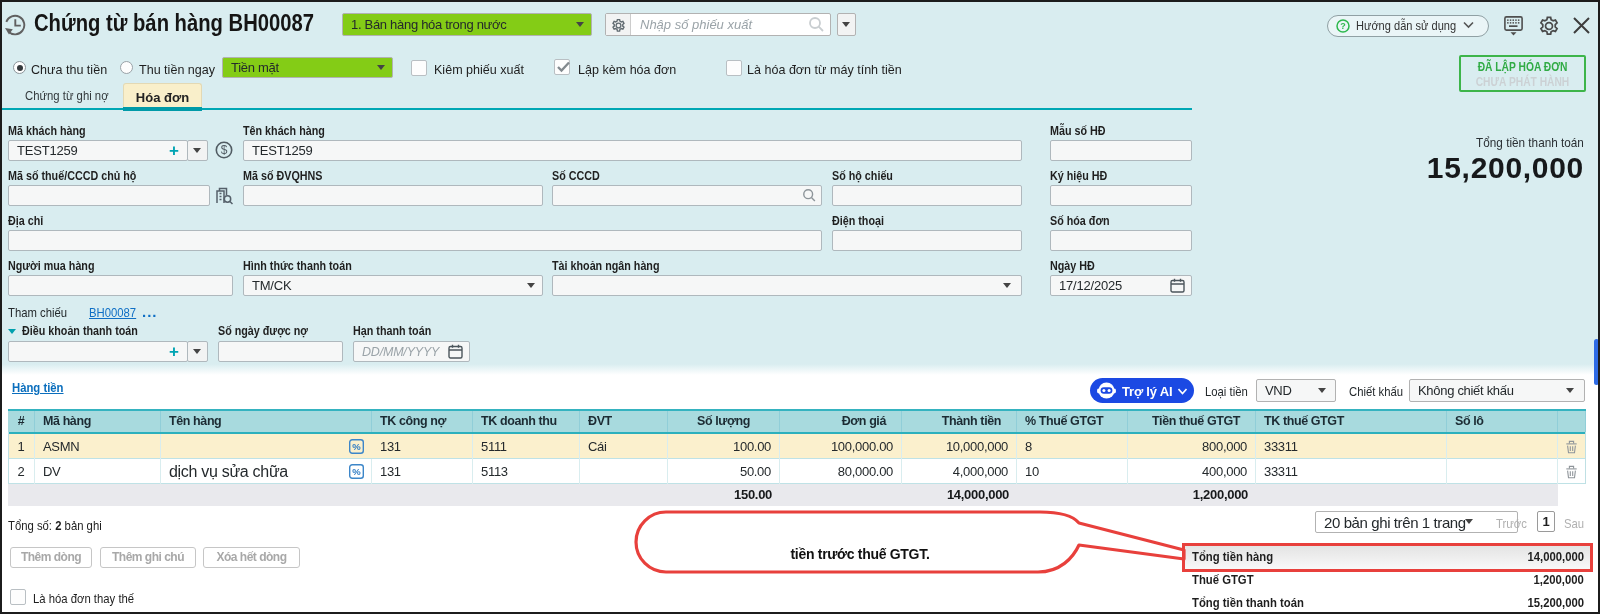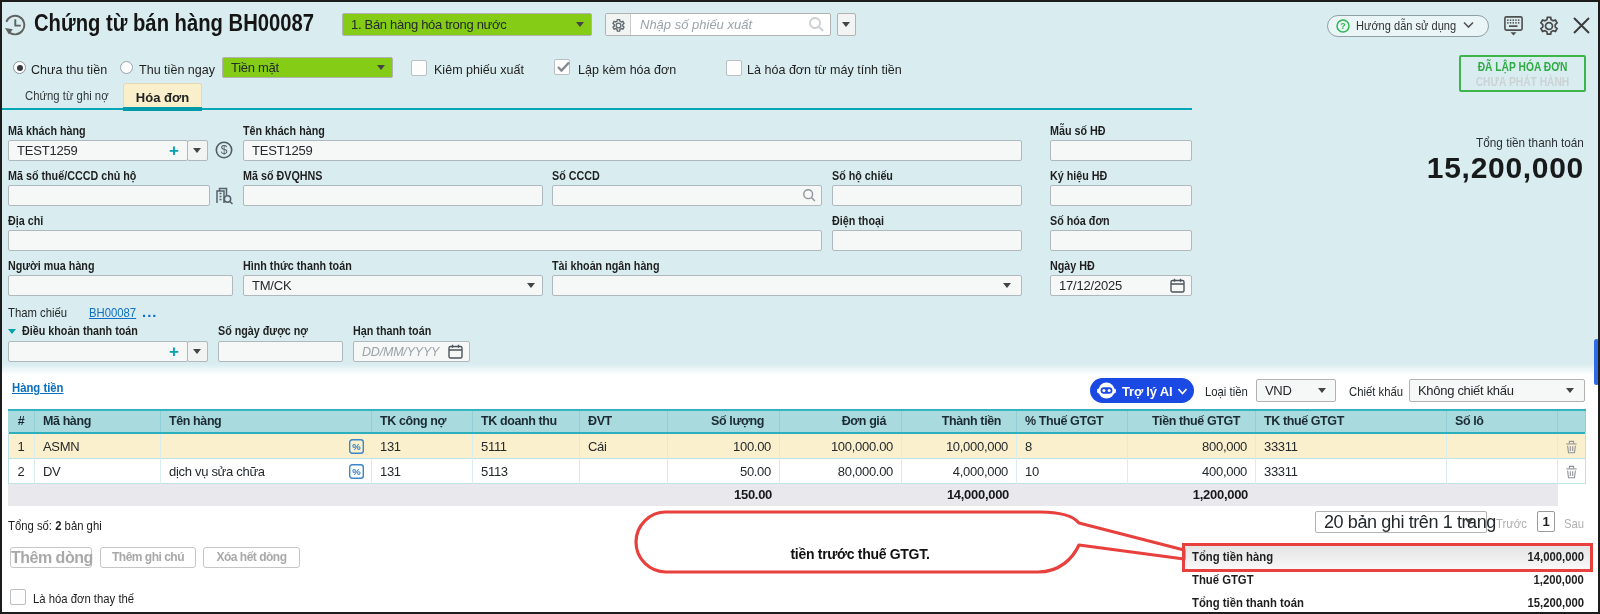--- a/index.html
+++ b/index.html
@@ -212,21 +212,21 @@
 <div class="t" style="left:1594px;top:339px;width:5px;height:46px;background:#2e6be5;border-radius:2.5px"></div>
 
 <div class="t" style="left:8px;top:409px;width:1578px;height:2px;background:#35b3c0"></div>
 <div class="t" style="left:8px;top:411px;width:1578px;height:21px;background:#a8dade"></div>
 <div class="t" style="left:8px;top:411px;width:27px;height:21px;border-right:1px solid #90ced8;font-size:12.5px;font-weight:bold;color:#1c2b33;line-height:21px;letter-spacing:-0.4px;text-align:center;padding:0 8px;box-sizing:border-box">#</div>
 <div class="t" style="left:35px;top:411px;width:126px;height:21px;border-right:1px solid #90ced8;font-size:12.5px;font-weight:bold;color:#1c2b33;line-height:21px;letter-spacing:-0.4px;text-align:left;padding:0 8px;box-sizing:border-box">Mã hàng</div>
 <div class="t" style="left:161px;top:411px;width:211px;height:21px;border-right:1px solid #90ced8;font-size:12.5px;font-weight:bold;color:#1c2b33;line-height:21px;letter-spacing:-0.4px;text-align:left;padding:0 8px;box-sizing:border-box">Tên hàng</div>
 <div class="t" style="left:372px;top:411px;width:101px;height:21px;border-right:1px solid #90ced8;font-size:12.5px;font-weight:bold;color:#1c2b33;line-height:21px;letter-spacing:-0.4px;text-align:left;padding:0 8px;box-sizing:border-box">TK công nợ</div>
 <div class="t" style="left:473px;top:411px;width:107px;height:21px;border-right:1px solid #90ced8;font-size:12.5px;font-weight:bold;color:#1c2b33;line-height:21px;letter-spacing:-0.4px;text-align:left;padding:0 8px;box-sizing:border-box">TK doanh thu</div>
 <div class="t" style="left:580px;top:411px;width:88px;height:21px;border-right:1px solid #90ced8;font-size:12.5px;font-weight:bold;color:#1c2b33;line-height:21px;letter-spacing:-0.4px;text-align:left;padding:0 8px;box-sizing:border-box">ĐVT</div>
-<div class="t" style="left:668px;top:411px;width:112px;height:21px;border-right:1px solid #90ced8;font-size:12.5px;font-weight:bold;color:#1c2b33;line-height:21px;letter-spacing:-0.4px;text-align:right;padding:0 15px;box-sizing:border-box">Số lượng</div>
+<div class="t" style="left:668px;top:411px;width:112px;height:21px;border-right:1px solid #90ced8;font-size:12.5px;font-weight:bold;color:#1c2b33;line-height:21px;letter-spacing:-0.4px;text-align:center;padding:0 15px;box-sizing:border-box">Số lượng</div>
 <div class="t" style="left:780px;top:411px;width:122px;height:21px;border-right:1px solid #90ced8;font-size:12.5px;font-weight:bold;color:#1c2b33;line-height:21px;letter-spacing:-0.4px;text-align:right;padding:0 15px;box-sizing:border-box">Đơn giá</div>
 <div class="t" style="left:902px;top:411px;width:115px;height:21px;border-right:1px solid #90ced8;font-size:12.5px;font-weight:bold;color:#1c2b33;line-height:21px;letter-spacing:-0.4px;text-align:right;padding:0 15px;box-sizing:border-box">Thành tiền</div>
 <div class="t" style="left:1017px;top:411px;width:111px;height:21px;border-right:1px solid #90ced8;font-size:12.5px;font-weight:bold;color:#1c2b33;line-height:21px;letter-spacing:-0.4px;text-align:left;padding:0 8px;box-sizing:border-box">% Thuế GTGT</div>
 <div class="t" style="left:1128px;top:411px;width:128px;height:21px;border-right:1px solid #90ced8;font-size:12.5px;font-weight:bold;color:#1c2b33;line-height:21px;letter-spacing:-0.4px;text-align:right;padding:0 15px;box-sizing:border-box">Tiền thuế GTGT</div>
 <div class="t" style="left:1256px;top:411px;width:191px;height:21px;border-right:1px solid #90ced8;font-size:12.5px;font-weight:bold;color:#1c2b33;line-height:21px;letter-spacing:-0.4px;text-align:left;padding:0 8px;box-sizing:border-box">TK thuế GTGT</div>
 <div class="t" style="left:1447px;top:411px;width:111px;height:21px;border-right:1px solid #90ced8;font-size:12.5px;font-weight:bold;color:#1c2b33;line-height:21px;letter-spacing:-0.4px;text-align:left;padding:0 8px;box-sizing:border-box">Số lô</div>
 <div class="t" style="left:1558px;top:411px;width:28px;height:21px;border-right:1px solid #90ced8;font-size:12.5px;font-weight:bold;color:#1c2b33;line-height:21px;letter-spacing:-0.4px;text-align:left;padding:0 8px;box-sizing:border-box"></div>
 <div class="t" style="left:8px;top:432px;width:1578px;height:2px;background:#2cb0bd"></div>
 <div class="t" style="left:8px;top:434px;width:1578px;height:25px;background:#fbf0cd;border-bottom:1px solid #bfe2e6"></div>
 <div class="t" style="left:8px;top:434px;width:27px;height:25px;border-right:1px solid #d9edef;font-size:13px;color:#24292c;line-height:25px;letter-spacing:-0.3px;text-align:center;padding:0 8px;box-sizing:border-box">1</div>
@@ -249,21 +249,21 @@
         <path d="M5.3 6.3 V11 M7.7 6.3 V11"></path>
       </g>
     </svg>
 <svg class="ic" style="left:349px;top:439px" width="15" height="15" viewBox="0 0 15 15">
       <rect x="0.7" y="0.7" width="13.6" height="13.6" rx="2.5" fill="none" stroke="#3c86c9" stroke-width="1.4"></rect>
       <text x="7.5" y="11" font-size="9.5" font-weight="bold" fill="#2f7cc4" text-anchor="middle" font-family="Liberation Sans">%</text>
     </svg>
 <div class="t" style="left:8px;top:459px;width:1578px;height:25px;background:#ffffff;border-bottom:1px solid #bfe2e6"></div>
 <div class="t" style="left:8px;top:459px;width:27px;height:25px;border-right:1px solid #d9edef;font-size:13px;color:#24292c;line-height:25px;letter-spacing:-0.3px;text-align:center;padding:0 8px;box-sizing:border-box">2</div>
 <div class="t" style="left:35px;top:459px;width:126px;height:25px;border-right:1px solid #d9edef;font-size:13px;color:#24292c;line-height:25px;letter-spacing:-0.3px;text-align:left;padding:0 8px;box-sizing:border-box">DV</div>
-<div class="t" style="left:161px;top:459px;width:211px;height:25px;border-right:1px solid #d9edef;font-size:13px;color:#24292c;line-height:25px;letter-spacing:-0.3px;text-align:left;padding:0 8px;box-sizing:border-box">dịch vụ sửa chữa</div>
+<div class="t" style="left:161px;top:459px;width:211px;height:25px;border-right:1px solid #d9edef;font-size:16px;color:#24292c;line-height:25px;letter-spacing:-0.3px;text-align:left;padding:0 8px;box-sizing:border-box">dịch vụ sửa chữa</div>
 <div class="t" style="left:372px;top:459px;width:101px;height:25px;border-right:1px solid #d9edef;font-size:13px;color:#24292c;line-height:25px;letter-spacing:-0.3px;text-align:left;padding:0 8px;box-sizing:border-box">131</div>
 <div class="t" style="left:473px;top:459px;width:107px;height:25px;border-right:1px solid #d9edef;font-size:13px;color:#24292c;line-height:25px;letter-spacing:-0.3px;text-align:left;padding:0 8px;box-sizing:border-box">5113</div>
 <div class="t" style="left:580px;top:459px;width:88px;height:25px;border-right:1px solid #d9edef;font-size:13px;color:#24292c;line-height:25px;letter-spacing:-0.3px;text-align:left;padding:0 8px;box-sizing:border-box"></div>
 <div class="t" style="left:668px;top:459px;width:112px;height:25px;border-right:1px solid #d9edef;font-size:13px;color:#24292c;line-height:25px;letter-spacing:-0.3px;text-align:right;padding:0 8px;box-sizing:border-box">50.00</div>
 <div class="t" style="left:780px;top:459px;width:122px;height:25px;border-right:1px solid #d9edef;font-size:13px;color:#24292c;line-height:25px;letter-spacing:-0.3px;text-align:right;padding:0 8px;box-sizing:border-box">80,000.00</div>
 <div class="t" style="left:902px;top:459px;width:115px;height:25px;border-right:1px solid #d9edef;font-size:13px;color:#24292c;line-height:25px;letter-spacing:-0.3px;text-align:right;padding:0 8px;box-sizing:border-box">4,000,000</div>
 <div class="t" style="left:1017px;top:459px;width:111px;height:25px;border-right:1px solid #d9edef;font-size:13px;color:#24292c;line-height:25px;letter-spacing:-0.3px;text-align:left;padding:0 8px;box-sizing:border-box">10</div>
 <div class="t" style="left:1128px;top:459px;width:128px;height:25px;border-right:1px solid #d9edef;font-size:13px;color:#24292c;line-height:25px;letter-spacing:-0.3px;text-align:right;padding:0 8px;box-sizing:border-box">400,000</div>
 <div class="t" style="left:1256px;top:459px;width:191px;height:25px;border-right:1px solid #d9edef;font-size:13px;color:#24292c;line-height:25px;letter-spacing:-0.3px;text-align:left;padding:0 8px;box-sizing:border-box">33311</div>
 <div class="t" style="left:1447px;top:459px;width:111px;height:25px;border-right:1px solid #d9edef;font-size:13px;color:#24292c;line-height:25px;letter-spacing:-0.3px;text-align:left;padding:0 8px;box-sizing:border-box"></div>
@@ -281,27 +281,27 @@
     </svg>
 <div class="t" style="left:8px;top:484px;width:1550px;height:22px;background:#e9e9ed"></div>
 <div class="t" style="left:668px;top:484px;width:112px;height:22px;font-size:13px;font-weight:bold;color:#17191b;line-height:22px;letter-spacing:-0.3px;text-align:right;padding:0 8px;box-sizing:border-box">150.00</div>
 <div class="t" style="left:902px;top:484px;width:115px;height:22px;font-size:13px;font-weight:bold;color:#17191b;line-height:22px;letter-spacing:-0.3px;text-align:right;padding:0 8px;box-sizing:border-box">14,000,000</div>
 <div class="t" style="left:1128px;top:484px;width:128px;height:22px;font-size:13px;font-weight:bold;color:#17191b;line-height:22px;letter-spacing:-0.3px;text-align:right;padding:0 8px;box-sizing:border-box">1,200,000</div>
 
 <div class="t" style="left:8px;top:432px;width:1px;height:52px;background:#bfe0e4"></div>
     <div class="t" style="left:1585px;top:432px;width:1px;height:52px;background:#bfe0e4"></div>
 
 <div class="t cx" style="left:8px;top:518px;font-size:13px">Tổng số: <b>2</b> bản ghi</div>
-<div class="sel" style="left:1315px;top:511px;width:172px;height:22px;background:#fff;font-size:18px;letter-spacing:-0.4px">20 bản ghi trên 1 trang</div>
+<div class="sel" style="left:1315px;top:511px;width:203px;height:22px;background:#fff;font-size:15px;letter-spacing:-0.4px">20 bản ghi trên 1 trang</div>
 <div class="car" style="left:1465px;top:519px"></div>
 <div class="t cx" style="left:1496px;top:516px;font-size:13px;color:#b0b0b0">Trước</div>
 <div class="t" style="left:1537px;top:511px;width:18px;height:21px;border:1px solid #9a9a9a;border-radius:2px;background:#fff;text-align:center;font-size:13px;font-weight:bold;line-height:19px">1</div>
 <div class="t cx" style="left:1564px;top:516px;font-size:13px;color:#b0b0b0">Sau</div>
 
-<div class="t" style="left:10px;top:547px;width:82px;height:21px;border:1px solid #c6c6c6;border-radius:3px;background:#fff;text-align:center;font-size:16px;font-weight:bold;color:#a8a8a8;line-height:19px;letter-spacing:-0.5px">Thêm dòng</div>
+<div class="t" style="left:10px;top:547px;width:82px;height:21px;border:1px solid #c6c6c6;border-radius:3px;background:#fff;text-align:center;font-size:12px;font-weight:bold;color:#a8a8a8;line-height:19px;letter-spacing:-0.5px">Thêm dòng</div>
 <div class="t" style="left:100px;top:547px;width:96px;height:21px;border:1px solid #c6c6c6;border-radius:3px;background:#fff;text-align:center;font-size:12px;font-weight:bold;color:#a8a8a8;line-height:19px;letter-spacing:-0.5px">Thêm ghi chú</div>
 <div class="t" style="left:203px;top:547px;width:97px;height:21px;border:1px solid #c6c6c6;border-radius:3px;background:#fff;text-align:center;font-size:12px;font-weight:bold;color:#a8a8a8;line-height:19px;letter-spacing:-0.5px">Xóa hết dòng</div>
 <div class="cb" style="left:10px;top:589px"></div>
 <div class="t cx" style="left:33px;top:591px;font-size:13px">Là hóa đơn thay thế</div>
 
 <div class="t" style="left:1182px;top:544px;width:411px;height:27px;background:linear-gradient(#e2e2e2,#fafafa)"></div>
 <div class="t cx" style="left:1192px;top:549px;font-size:13px;font-weight:bold">Tổng tiền hàng</div>
 <div class="t cxr" style="right:16px;top:549px;font-size:13px;font-weight:bold">14,000,000</div>
 <div class="t cx" style="left:1192px;top:572px;font-size:13px;font-weight:bold">Thuế GTGT</div>
 <div class="t cxr" style="right:16px;top:572px;font-size:13px;font-weight:bold">1,200,000</div>

